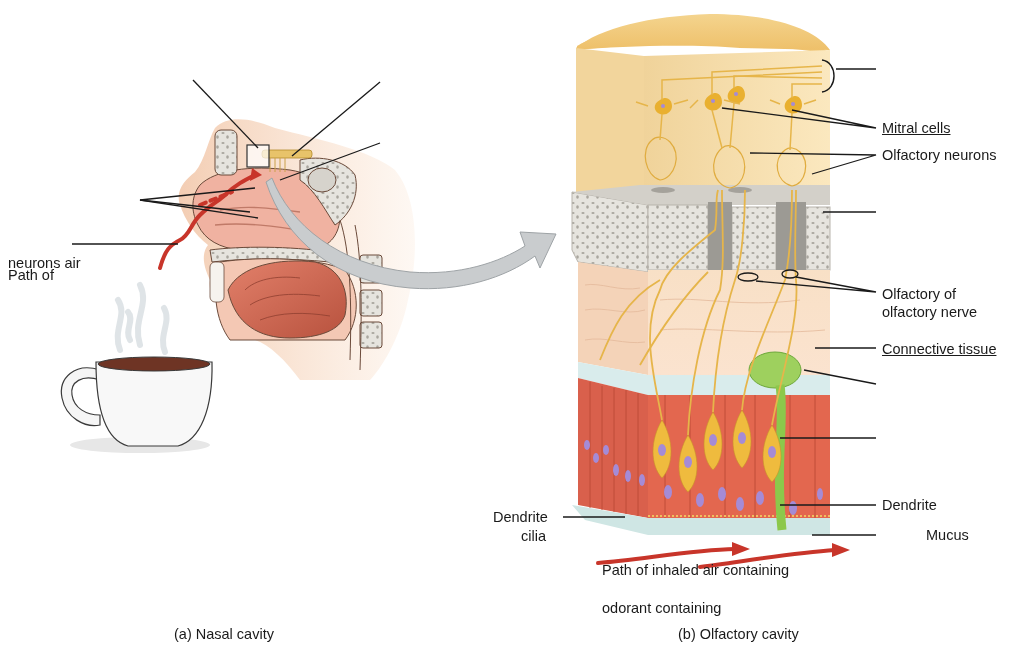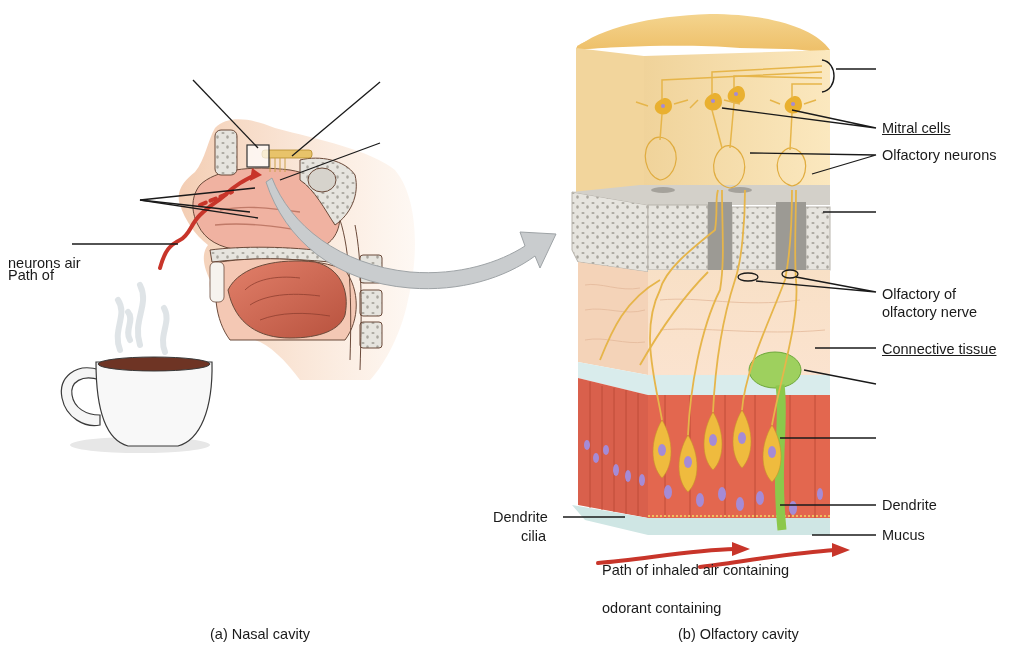--- a/index.html
+++ b/index.html
@@ -235,20 +235,20 @@
 
 <div class="lbl" style="left:8px;top:236px;margin-top:30px;">Path of</div>
 <div class="lbl" style="left:8px;top:254px;">neurons air</div>
 
 <div class="lbl" style="left:882px;top:119px;text-decoration:underline;">Mitral cells</div>
 <div class="lbl" style="left:882px;top:146px;">Olfactory neurons</div>
 <div class="lbl" style="left:882px;top:285px;">Olfactory of</div>
 <div class="lbl" style="left:882px;top:303px;">olfactory nerve</div>
 <div class="lbl" style="left:882px;top:340px;text-decoration:underline;">Connective tissue</div>
 <div class="lbl" style="left:882px;top:496px;">Dendrite</div>
-<div class="lbl" style="left:882px;top:526px;text-align:right;">Mucus</div>
+<div class="lbl" style="left:926px;top:526px;text-align:right;">Mucus</div>
 <div class="lbl" style="left:493px;top:508px;">Dendrite</div>
 <div class="lbl" style="left:493px;top:527px;margin-left:28px;">cilia</div>
 <div class="lbl" style="left:602px;top:561px;">Path of inhaled air containing</div>
 <div class="lbl" style="left:602px;top:599px;">odorant containing</div>
 
-<div class="cap" style="left:174px;top:626px;margin-left:36px;">(a) Nasal cavity</div>
+<div class="cap" style="left:174px;top:626px;">(a) Nasal cavity</div>
 <div class="cap" style="left:678px;top:626px;">(b) Olfactory cavity</div>
 
 </body></html>

